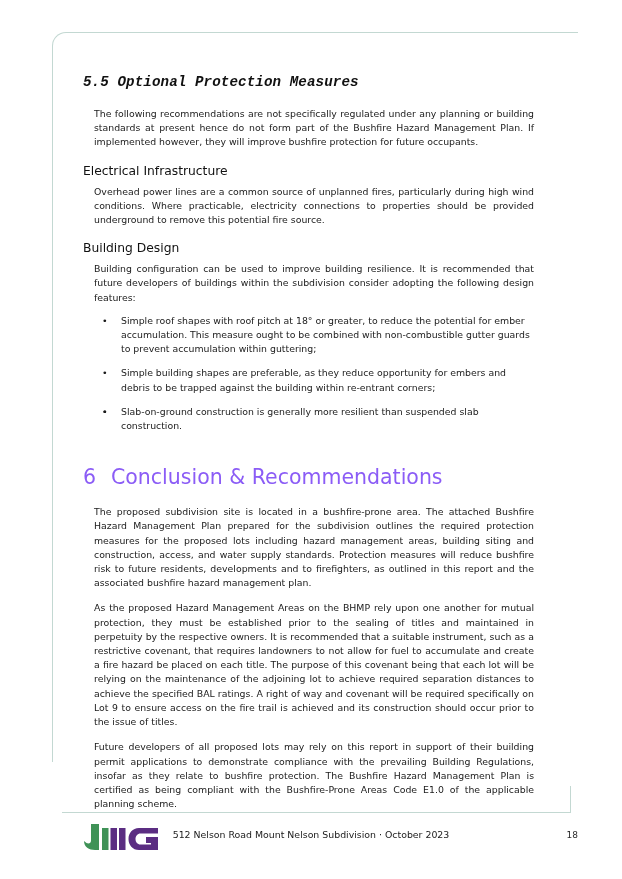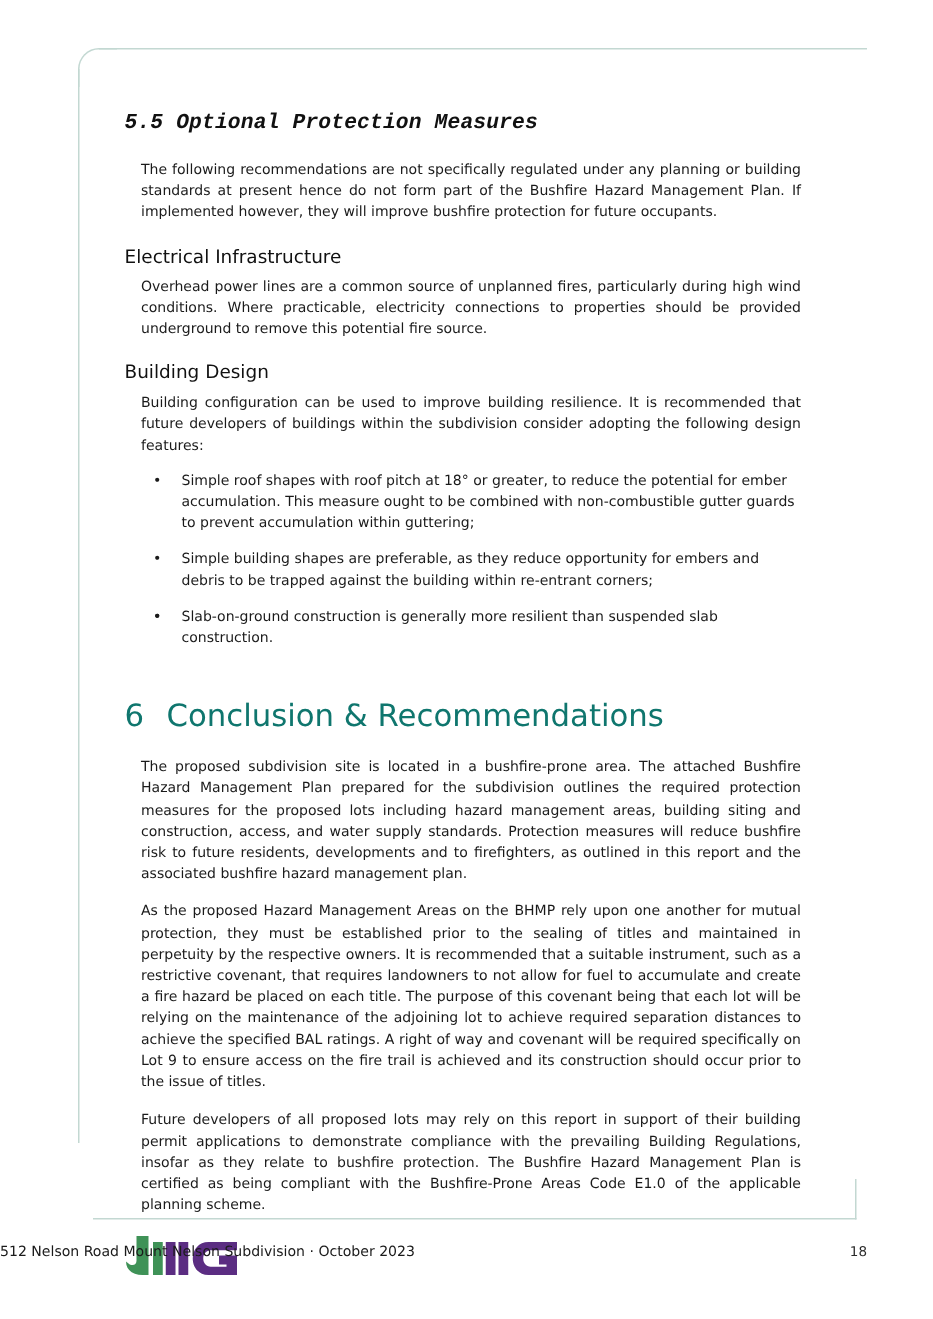--- a/index.html
+++ b/index.html
@@ -81,21 +81,21 @@
     font-size: 12.3px;
     font-weight: normal;
     margin: 14px 0 7px 0;
     color: #111111;
   }
 
   h1.major-heading {
     font-size: 20.5px;
     font-weight: normal;
     margin: 32px 0 16px 0;
-    color: #0f766e;
+    color: #8b5cf6;
   }
   h1.major-heading .num {
     display: inline-block;
     width: 28px;
   }
 
   p.body-text {
     font-size: 9.35px;
     line-height: 14.2px;
     text-align: justify;
@@ -141,21 +141,21 @@
     left: 84px;
     top: 4px;
     width: 74px;
     height: 26px;
   }
   .footer-center {
     position: absolute;
     left: 0;
     top: 9px;
     width: 622px;
-    text-align: left;
+    text-align: center;
     font-size: 9.4px;
     color: #1a1a1a;
   }
   .footer-pageno {
     position: absolute;
     right: 44px;
     top: 10px;
     font-size: 9px;
     color: #2a2a2a;
   }

